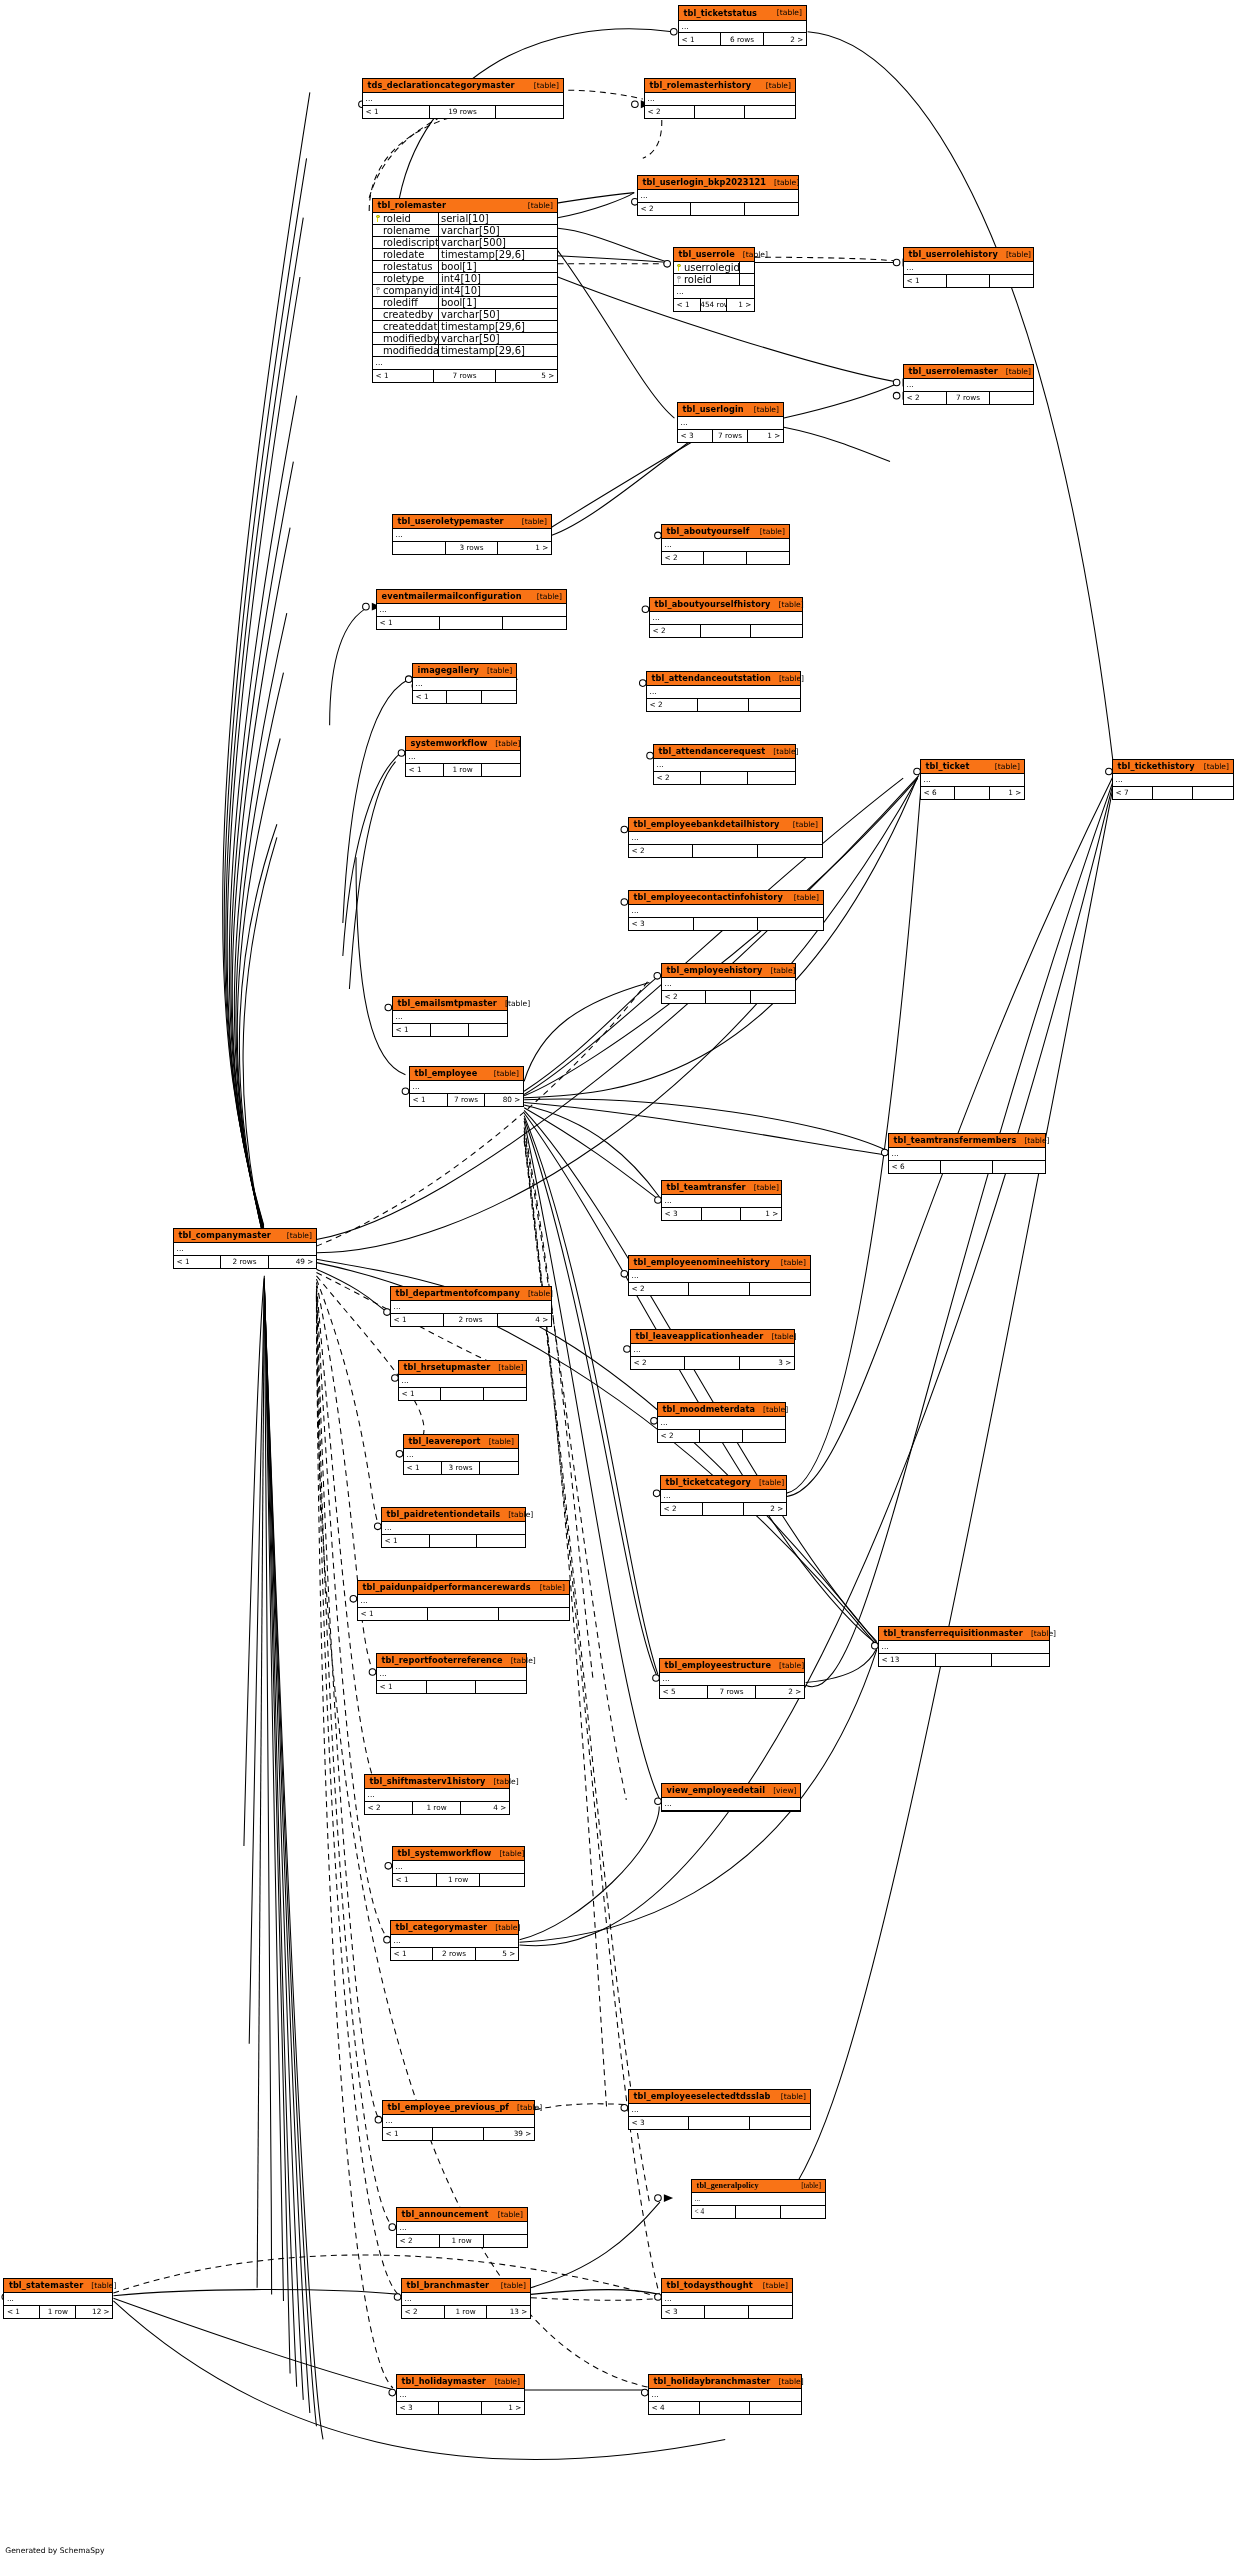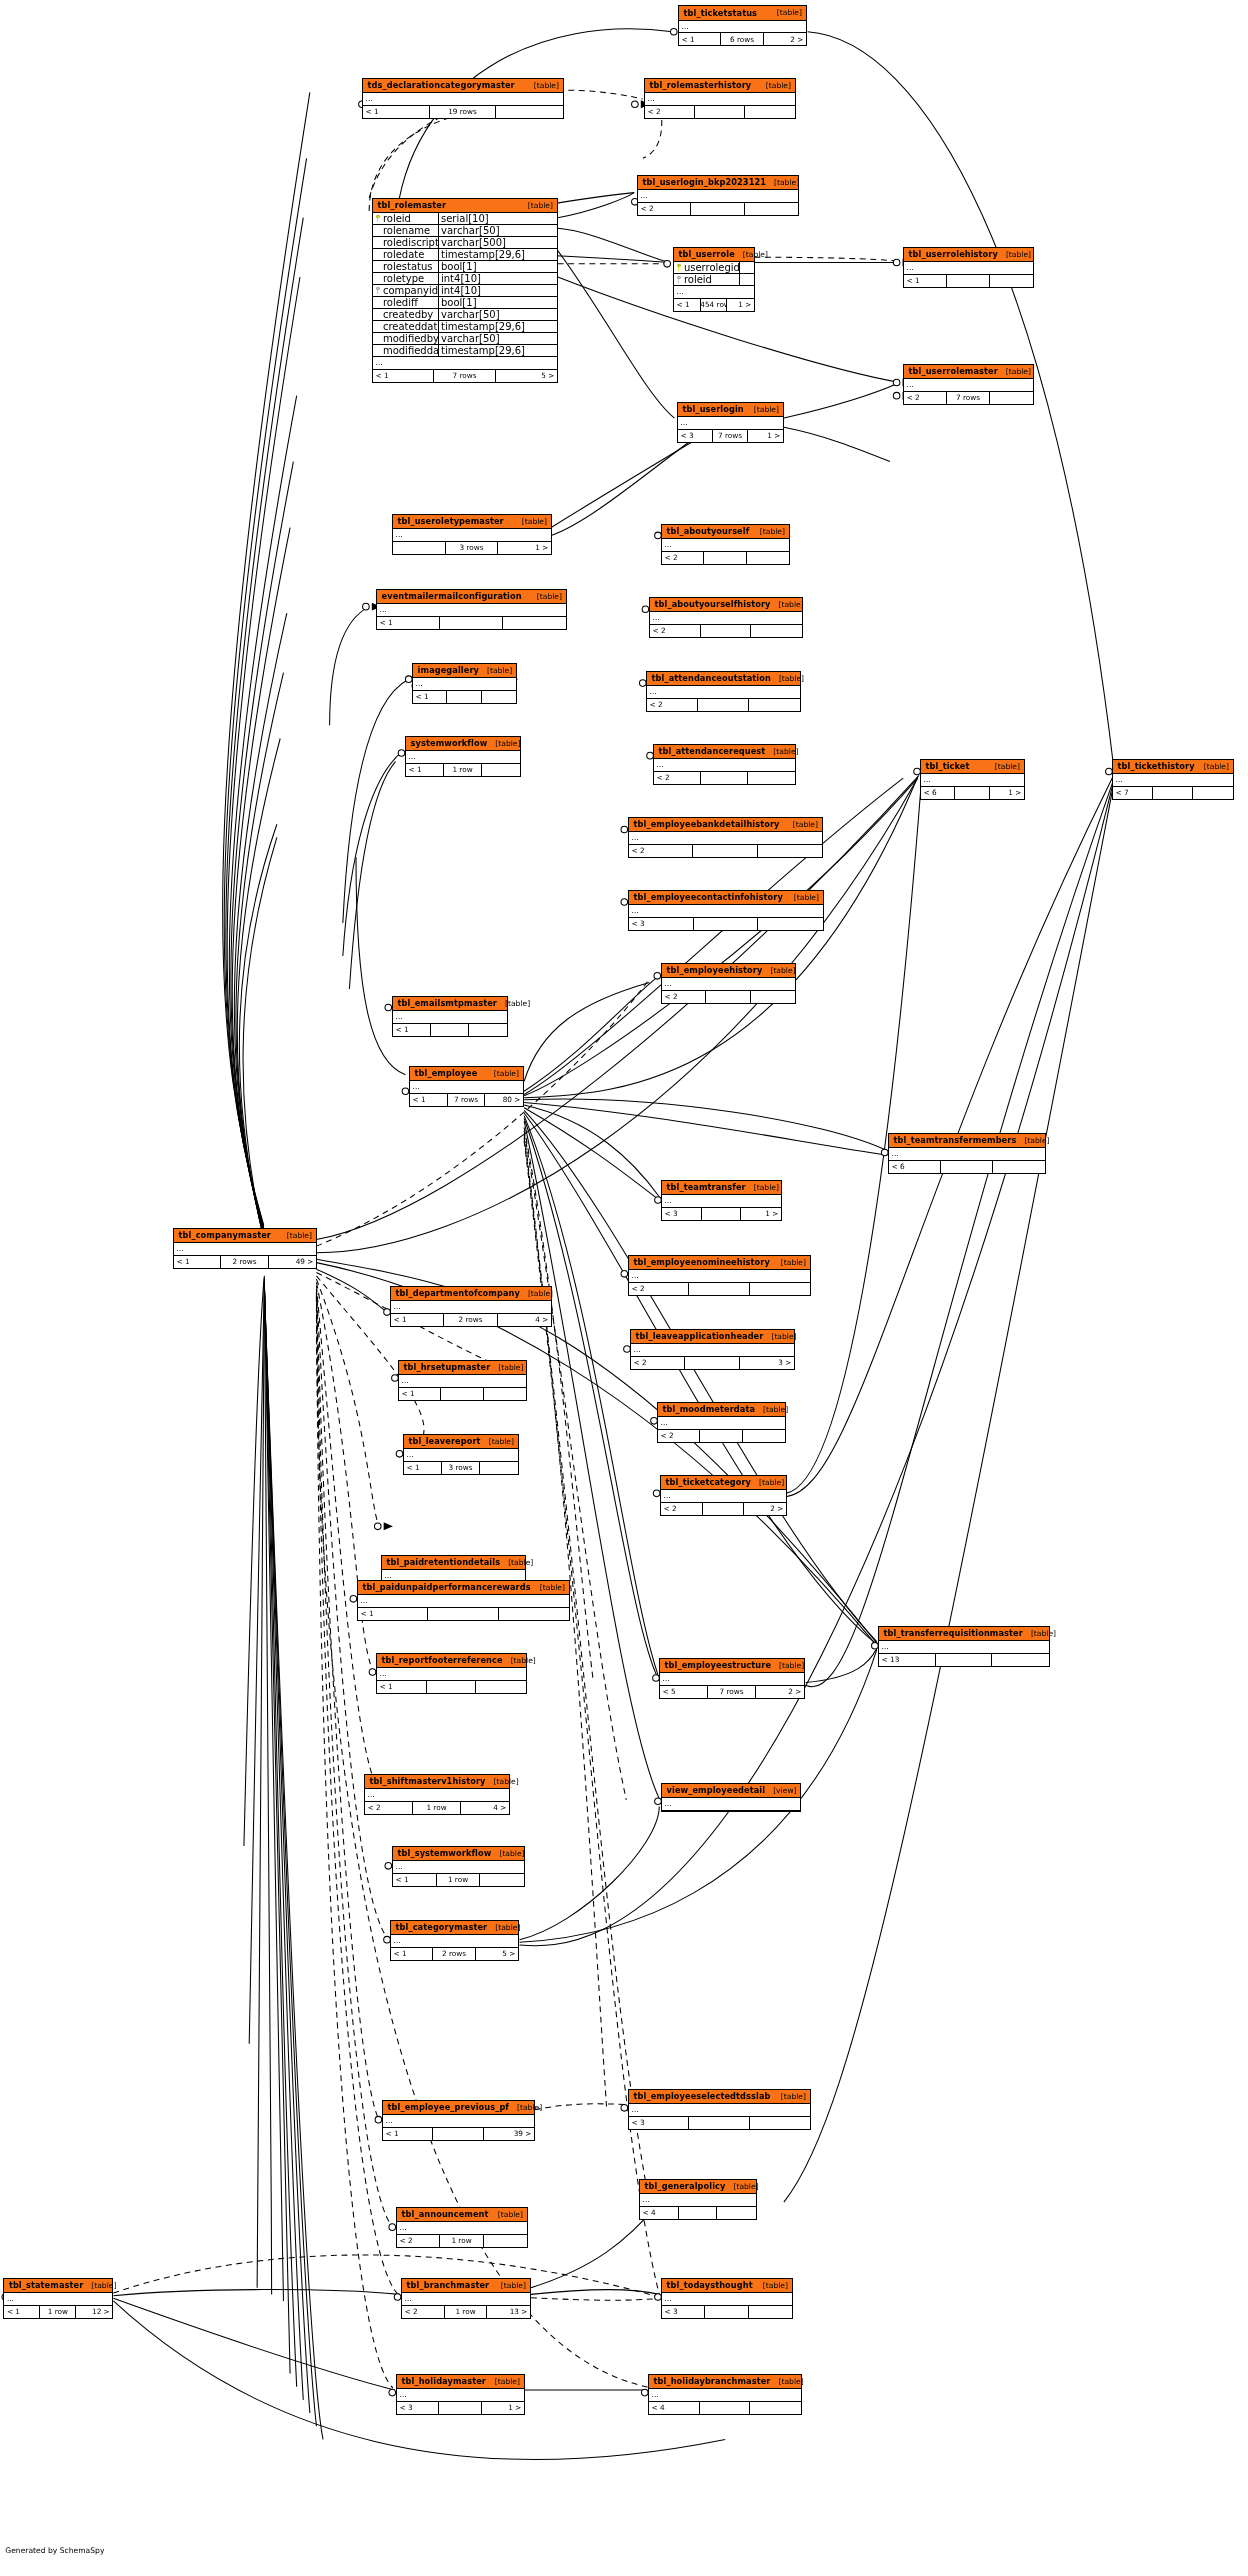--- a/index.html
+++ b/index.html
@@ -945,21 +945,21 @@
         </div>
         <div class="body">
           <div class="ellipsis">...</div>
         </div>
         <div class="foot">
           <div class="left">&lt; 2</div>
           <div class="mid"></div>
           <div class="right">2 &gt;</div>
         </div>
       </div>
-      <div class="node" style="left: 381px; top: 1507px; width: 145px; margin-top: 48px;">
+      <div class="node" style="left: 381px; top: 1507px; width: 145px;">
         <div class="hdr">
           <span class="tname">tbl_paidretentiondetails</span>
           <span class="ttype">[table]</span>
         </div>
         <div class="body">
           <div class="ellipsis">...</div>
         </div>
         <div class="foot">
           <div class="left">&lt; 1</div>
           <div class="mid"></div>
@@ -1094,21 +1094,21 @@
         </div>
         <div class="body">
           <div class="ellipsis">...</div>
         </div>
         <div class="foot">
           <div class="left">&lt; 3</div>
           <div class="mid"></div>
           <div class="right"></div>
         </div>
       </div>
-      <div class="node" style="left: 639px; top: 2179px; width: 118px;">
+      <div class="node" style="left: 691px; top: 2179px; width: 135px; font-family: Liberation Serif, serif;">
         <div class="hdr">
           <span class="tname">tbl_generalpolicy</span>
           <span class="ttype">[table]</span>
         </div>
         <div class="body">
           <div class="ellipsis">...</div>
         </div>
         <div class="foot">
           <div class="left">&lt; 4</div>
           <div class="mid"></div>

